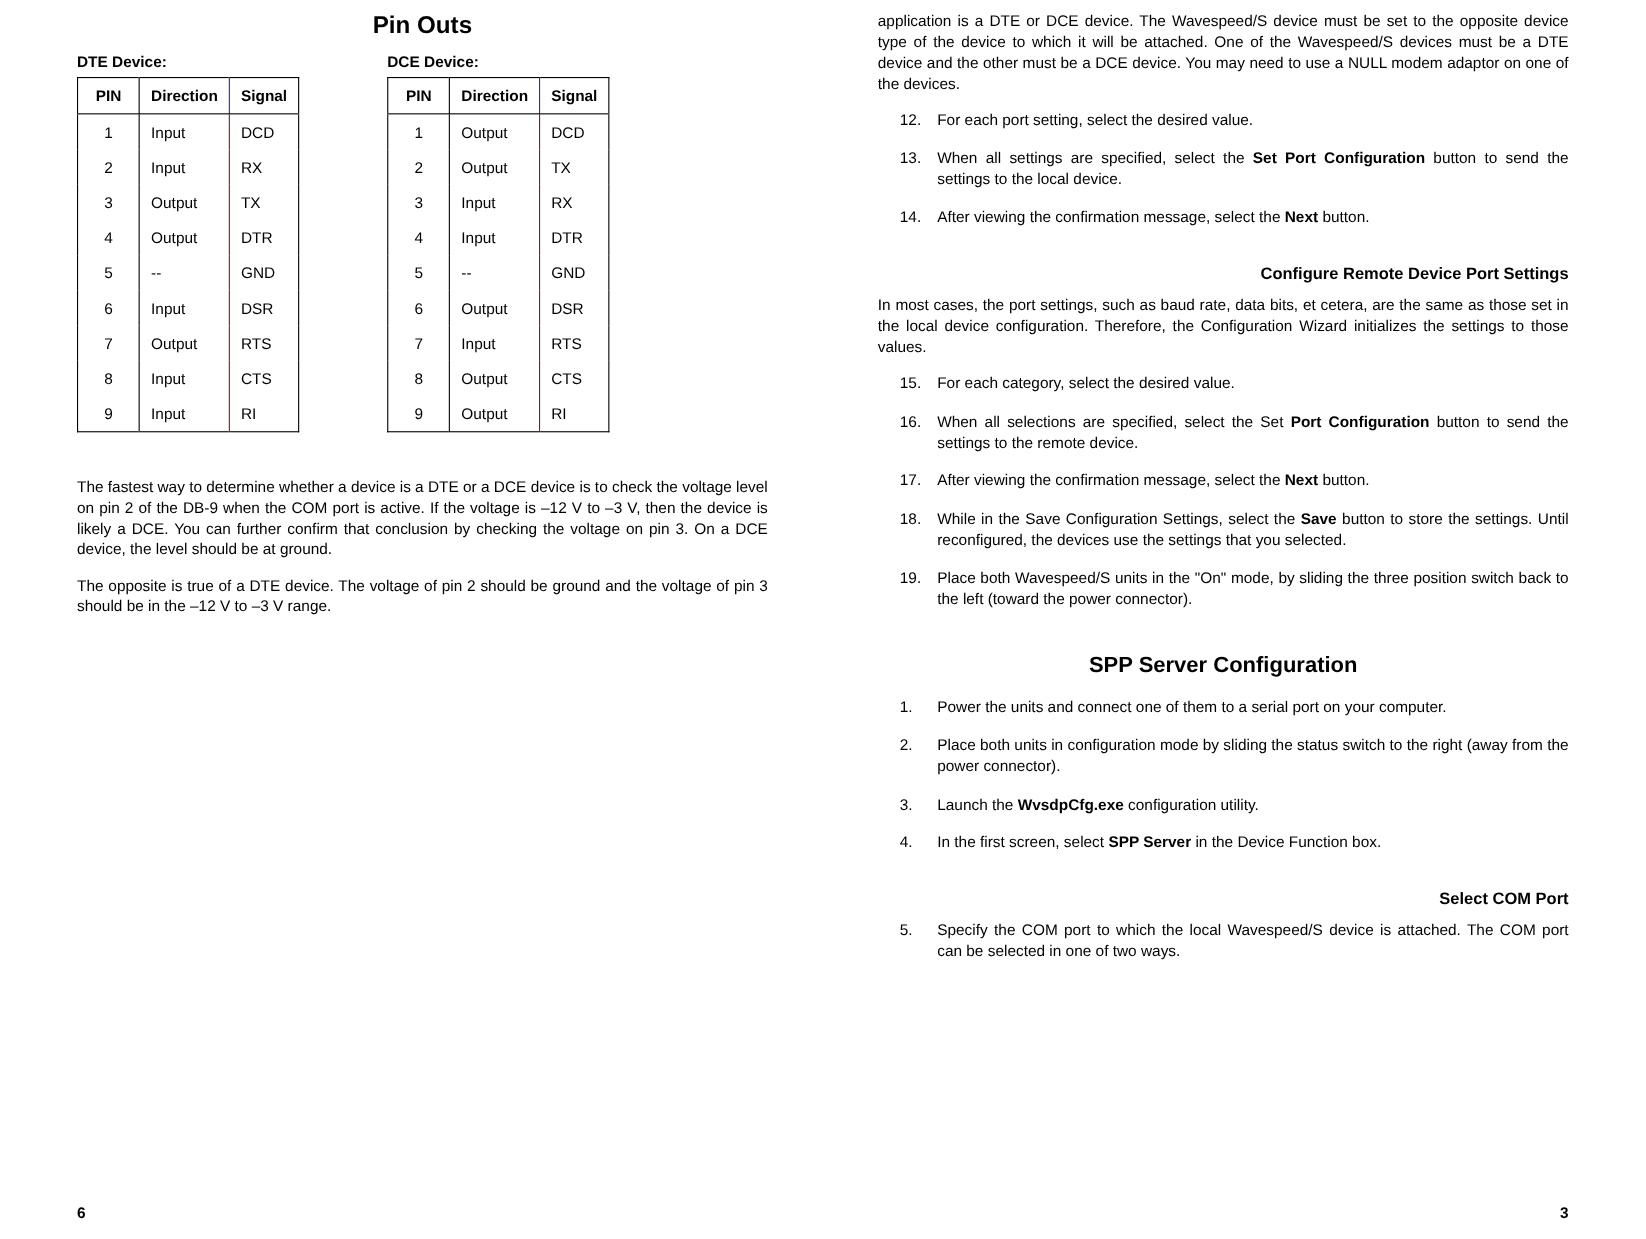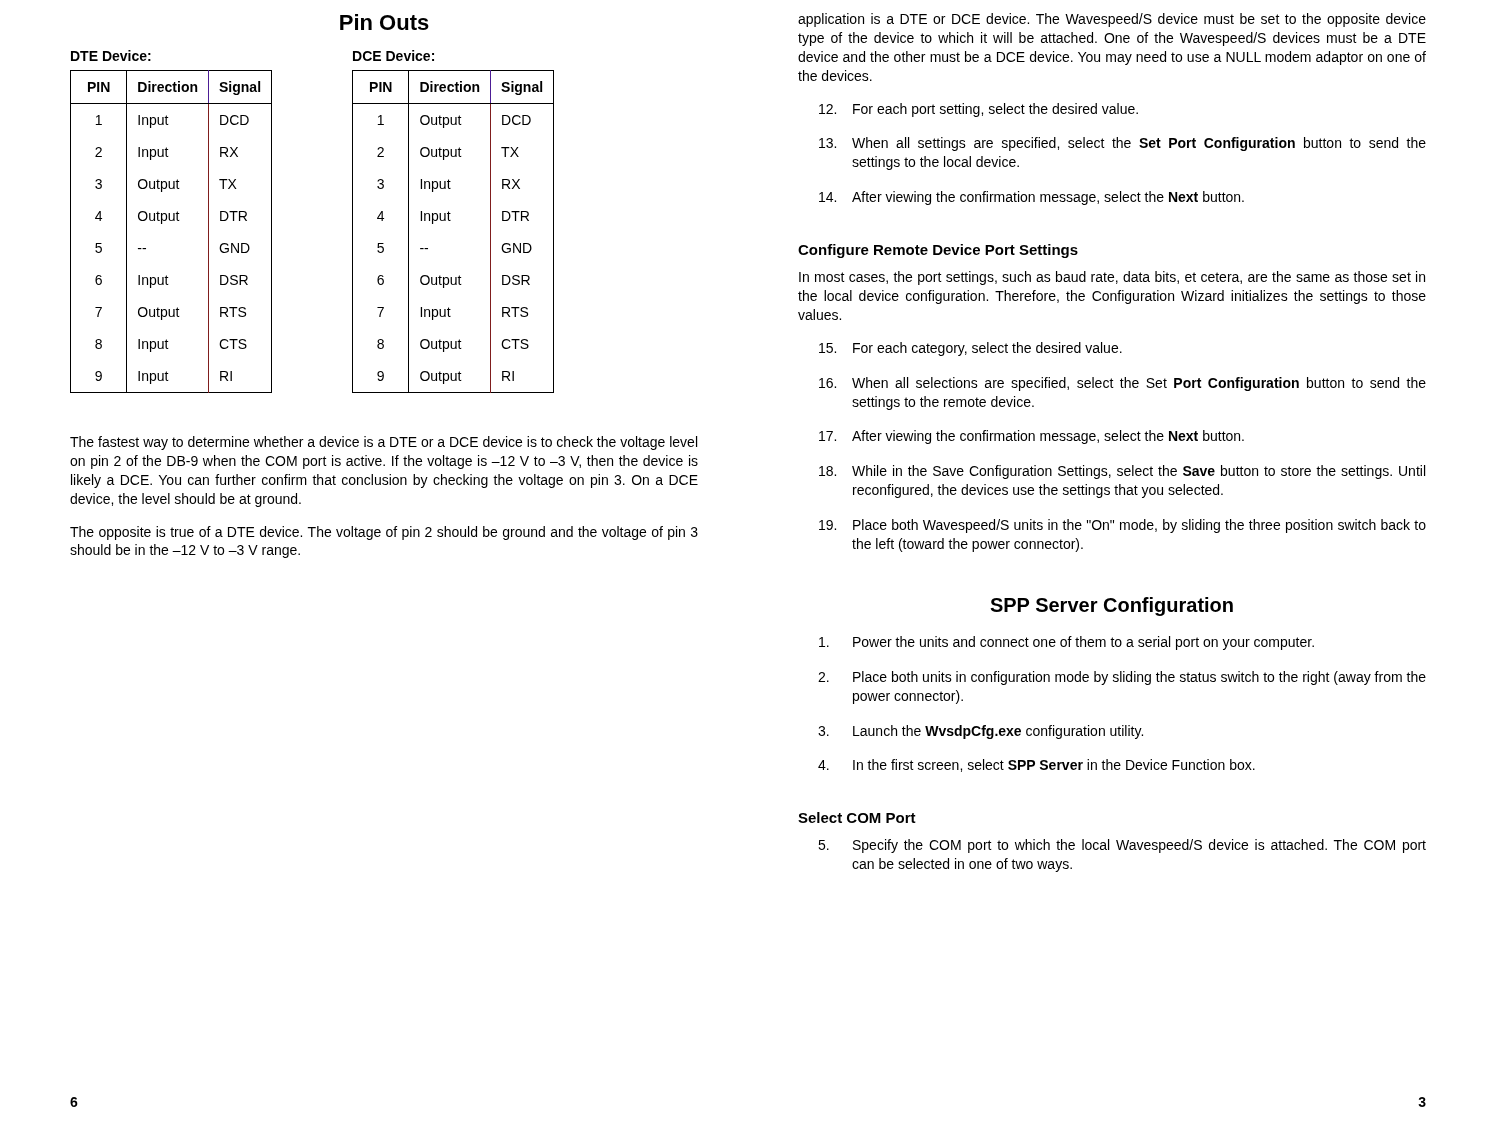--- a/index.html
+++ b/index.html
@@ -23,21 +23,21 @@
     .left-page { padding-right: 50px; }
     .right-page { padding-left: 50px; }
     h1.title {
       text-align: center;
       font-size: 22px;
       font-weight: bold;
       margin-bottom: 12px;
       font-family: Arial, sans-serif;
     }
     h2.subtitle {
-      text-align: left;
+      text-align: right;
       font-size: 15px;
       font-weight: bold;
       margin: 18px 0 10px 0;
     }
     h1.section {
       text-align: center;
       font-size: 20px;
       font-weight: bold;
       margin: 24px 0 16px 0;
     }

